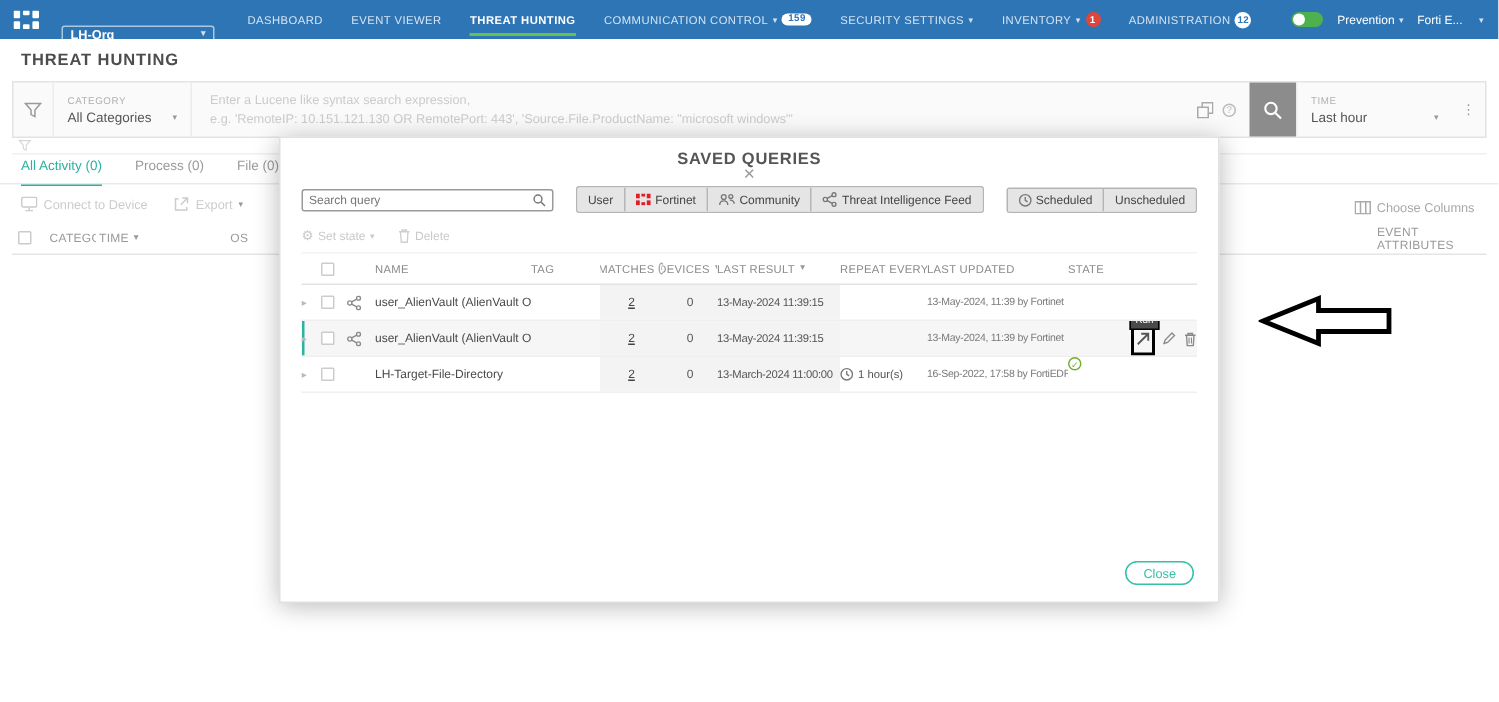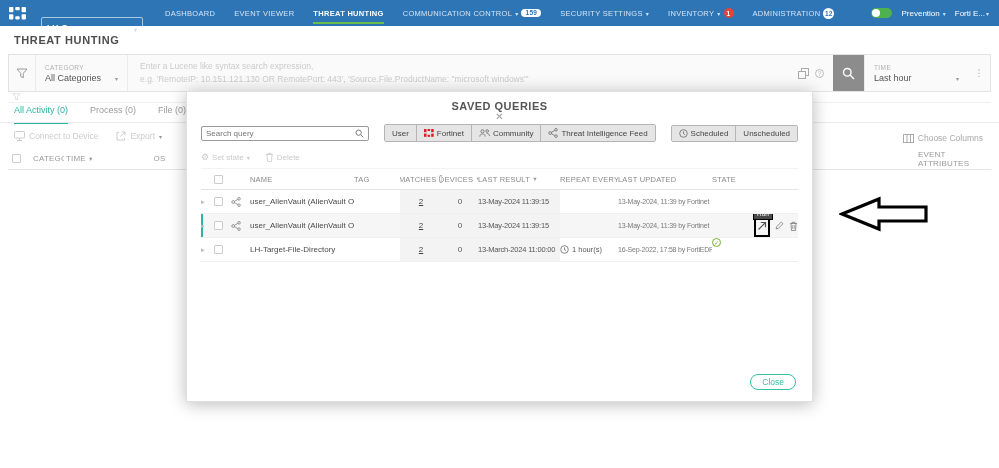--- a/index.html
+++ b/index.html
@@ -1,21 +1,21 @@
 <!DOCTYPE html>
 <html><head>
 <meta charset="utf-8">
 <style>
   * { margin:0; padding:0; box-sizing:border-box; }
   html,body { width:999px; height:468px; background:#fff; font-family:"Liberation Sans", sans-serif; overflow:hidden; position:relative; }
 
   
   .topbar { position:absolute; left:0; top:0; width:999px; height:26px; background:#2e75b6; display:flex; align-items:center; color:#fff; z-index:2; }
   .logo { margin-left:9px; display:flex; }
-  .orgbox { margin-left:15px; width:102px; height:17px; border:1px solid rgba(255,255,255,.6); border-radius:2px; display:flex; align-items:flex-end; justify-content:space-between; padding:0 5px; font-size:8.5px; font-weight:bold; cursor:pointer;margin-top:25px; }
+  .orgbox { margin-left:15px; width:102px; height:17px; border:1px solid rgba(255,255,255,.6); border-radius:2px; display:flex; align-items:flex-start; justify-content:space-between; padding:0 5px; font-size:8.5px; font-weight:bold; cursor:pointer;margin-top:25px; }
   .nav { display:flex; align-items:center; margin-left:22px; gap:19px; }
   .nav-item { display:flex; align-items:center; gap:3px; font-size:7.5px; letter-spacing:.3px; color:#d6e4f2; cursor:pointer; position:relative; white-space:nowrap; }
   .nav-item.active { color:#fff; font-weight:bold; }
   .nav-item.active::after { content:""; position:absolute; left:0; right:0; bottom:-6px; height:2px; background:#6abf4b; }
   .chev { font-size:6px; color:#cfe0f0; }
   .badge-pill { background:#fff; color:#2e75b6; border-radius:7px; font-size:6.5px; font-weight:bold; padding:1px 4px; line-height:1; }
   .badge-round { background:#fff; color:#2e75b6; border-radius:50%; width:11px; height:11px; font-size:6.5px; font-weight:bold; display:flex; align-items:center; justify-content:center; }
   .badge-red { background:#e0453a; color:#fff; border-radius:50%; width:10px; height:10px; font-size:6.5px; font-weight:bold; display:flex; align-items:center; justify-content:center; }
   .topbar-right { margin-left:auto; margin-right:10px; display:flex; align-items:center; gap:9px; font-size:8px; }
   .toggle { width:21px; height:10px; border-radius:5px; background:#4db14d; position:relative; cursor:pointer; }
@@ -150,21 +150,21 @@
       <span>ADMINISTRATION</span>
       <span class="badge-round">12</span>
     </div>
   </div>
   <div class="topbar-right">
     <span class="toggle"></span>
     <span style="display:flex;align-items:center;gap:3px;cursor:pointer;">
       <span>Prevention</span>
       <span class="chev">▾</span>
     </span>
-    <span style="display:flex;align-items:center;gap:1px;cursor:pointer;">
+    <span style="display:flex;align-items:center;gap:11px;cursor:pointer;">
       <span>Forti E...</span>
       <span class="chev">▾</span>
     </span>
   </div>
 </div>
 
 <div class="page-title">THREAT HUNTING</div>
 
 <div class="searchbar">
   <div class="sb-cell funnel-cell">

